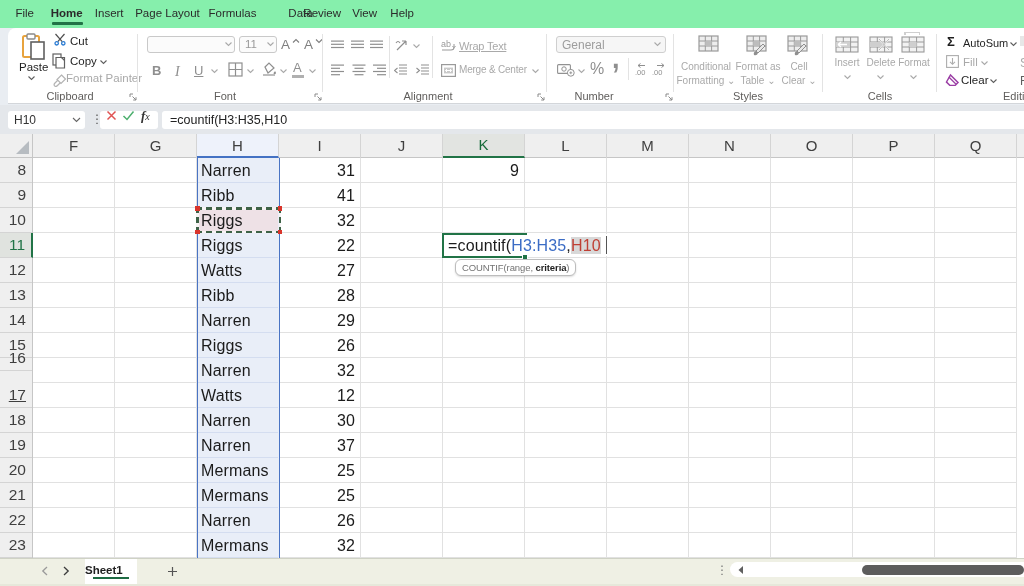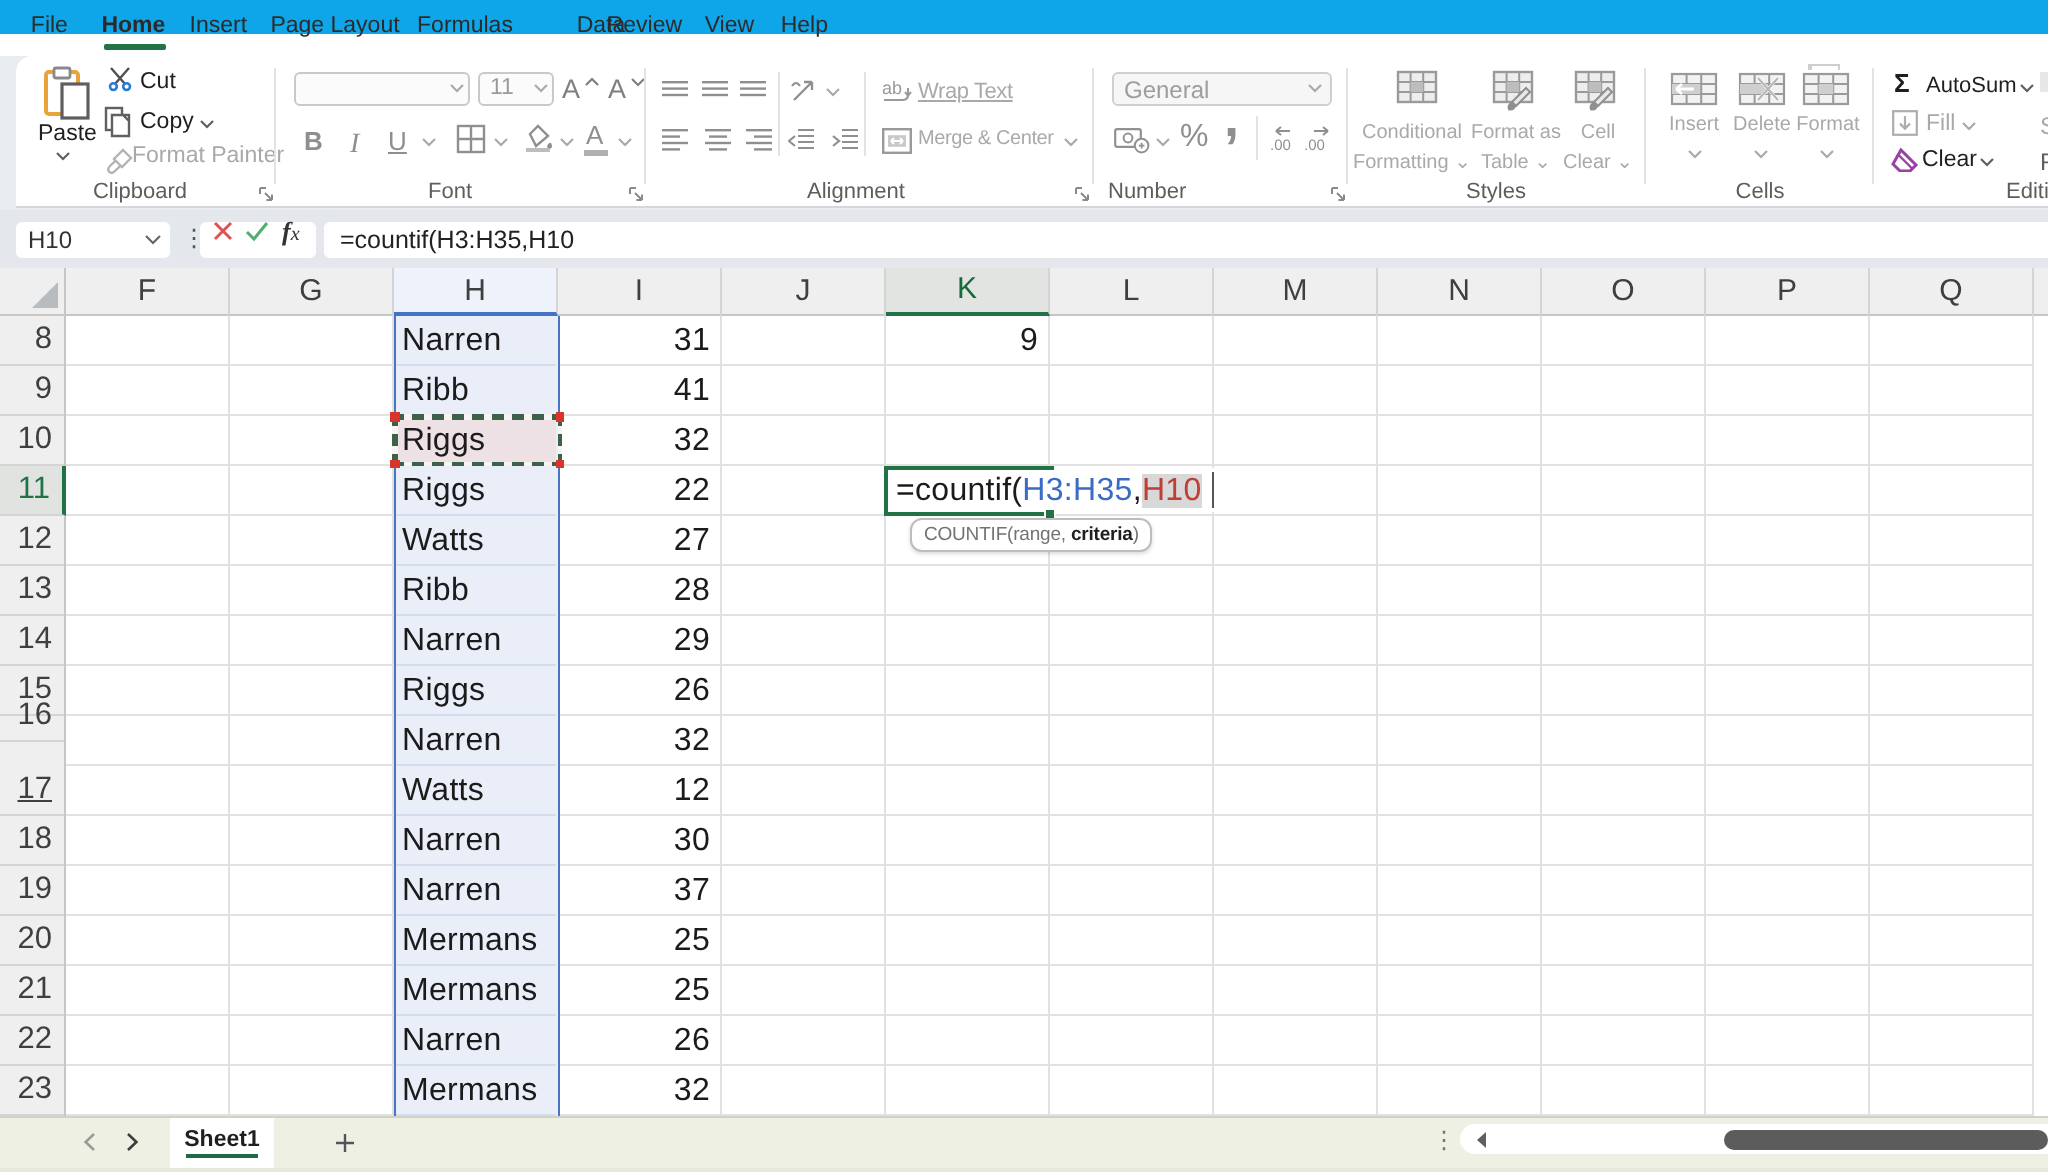--- a/index.html
+++ b/index.html
@@ -1,19 +1,19 @@
 <!DOCTYPE html>
 <html><head><meta charset="utf-8">
 <style>
 *{margin:0;padding:0;box-sizing:border-box;}
 html,body{width:1024px;height:586px;overflow:hidden;font-family:"Liberation Sans",sans-serif;}
 #app{position:relative;width:1024px;height:586px;background:#fff;}
 .abs{position:absolute;}
 
-#menubar{position:absolute;left:0;top:0;width:1024px;height:17px;background:#0ea5e9;}
+#menubar{position:absolute;left:0;top:0;width:1024px;height:28px;background:#86efac;}
 #menubar span{position:absolute;top:7px;font-size:11.5px;color:#2b2b2b;transform:translateX(-50%);}
 
 #ribbonbg{position:absolute;left:0;top:28px;width:1024px;height:77px;background:#e9edf2;}
 #ribbon{position:absolute;left:8px;top:28px;width:1016px;height:76px;background:#fff;border-radius:8px 0 0 0;border-bottom:1px solid #d3d6da;}
 
 #fbar{position:absolute;left:0;top:105px;width:1024px;height:29px;background:#e4e7eb;}
 .fbox{position:absolute;top:6px;height:18px;background:#fff;border-radius:3px;}
 
 #sheet{position:absolute;left:0;top:134px;width:1024px;height:424px;background:#fff;}
 #colhead{position:absolute;left:33px;top:0;width:984px;height:24px;background:#efefef;border-bottom:1px solid #c6c6c6;}
@@ -219,21 +219,21 @@
 <div class="abs" style="left:612px;top:44px;font-size:27px;color:#8f8f8f;white-space:nowrap;"><b>,</b></div>
 <div class="abs" style="left:628px;top:58px;width:1px;height:22px;background:#e3e3e3;"></div>
 <svg class="abs" style="left:635px;top:62px;" width="15" height="14" viewBox="0 0 15 14">
 <text x="0" y="13" font-size="7.5" fill="#8f8f8f" font-family="Liberation Sans">.00</text>
 <path d="M3 3.5 H10 M3 3.5 L5.5 1.5 M3 3.5 L5.5 5.5" stroke="#8f8f8f" fill="none" stroke-width="1"></path>
       </svg>
 <svg class="abs" style="left:652px;top:62px;" width="15" height="14" viewBox="0 0 15 14">
 <text x="0" y="13" font-size="7.5" fill="#8f8f8f" font-family="Liberation Sans">.00</text>
 <path d="M5 3.5 H12 M12 3.5 L9.5 1.5 M12 3.5 L9.5 5.5" stroke="#8f8f8f" fill="none" stroke-width="1"></path>
       </svg>
-<div class="abs" style="left:554px;top:90px;width:80px;font-size:11px;color:#5f5d5b;white-space:nowrap;">Number</div>
+<div class="abs" style="left:554px;top:90px;width:80px;font-size:11px;color:#5f5d5b;text-align:center;white-space:nowrap;">Number</div>
 <svg class="abs" style="left:664px;top:92px;" width="10" height="10">
         <path d="M2 2 H5 M2 2 V5" stroke="#8a8a8a" fill="none" stroke-width="1"></path>
         <path d="M4.5 4.5 L8 8 M8 8 V5.2 M8 8 H5.2" stroke="#8a8a8a" fill="none" stroke-width="1"></path>
       </svg>
 <div class="abs" style="left:673px;top:34px;width:1px;height:58px;background:#e3e3e3;"></div>
 <svg class="abs" style="left:698px;top:35px;" width="22" height="21" viewBox="0 0 22 21">
 <rect x="1" y="1" width="19" height="15" fill="#ededed" stroke="#9a9a9a" stroke-width="1.2"></rect>
 <path d="M1 6 H20 M1 11 H20 M7.3 1 V16 M13.6 1 V16" stroke="#9a9a9a" stroke-width="1"></path>
 <rect x="7.3" y="6" width="6.3" height="5" fill="#bdbdbd"></rect>
       </svg>
@@ -438,21 +438,21 @@
 </div>
 
 <div id="tabbar"></div>
 <svg class="abs" style="left:41px;top:566px;" width="8" height="10">
       <path d="M6 1 L1.8 5 L6 9" stroke="#9a9a9a" stroke-width="1.3" fill="none"></path>
     </svg>
 <svg class="abs" style="left:62px;top:566px;" width="8" height="10">
       <path d="M2 1 L6.2 5 L2 9" stroke="#3c3c3c" stroke-width="1.3" fill="none"></path>
     </svg>
 <div class="abs" style="left:85px;top:559px;width:52px;height:25px;background:#fff;"></div>
-<div class="abs" style="left:85px;top:559px;width:52px;height:25px;font-size:11.5px;color:#1f1f1f;text-align:center;line-height:23px;font-weight:bold;">Sheet1</div>
+<div class="abs" style="left:85px;top:559px;width:52px;height:25px;font-size:11.5px;color:#1f1f1f;line-height:23px;font-weight:bold;">Sheet1</div>
 <div class="abs" style="left:93px;top:576.5px;width:36px;height:2.5px;background:#1e6b43;"></div>
 <svg class="abs" style="left:167px;top:566px;" width="11" height="11">
       <path d="M5.5 1 V10 M1 5.5 H10" stroke="#555" stroke-width="1.2"></path>
     </svg>
 <div class="abs" style="left:716px;top:563px;font-size:12px;color:#777;letter-spacing:0;">⋮</div>
 <div class="abs" style="left:730px;top:562px;width:294px;height:15px;background:#fff;border-radius:8px 0 0 8px;"></div>
 <svg class="abs" style="left:737px;top:565px;" width="8" height="10">
       <path d="M6 1 L1.5 5 L6 9 Z" fill="#5f5f5f"></path>
     </svg>
 <div class="abs" style="left:862px;top:565px;width:162px;height:10px;background:#5c5c5c;border-radius:5px;"></div>

